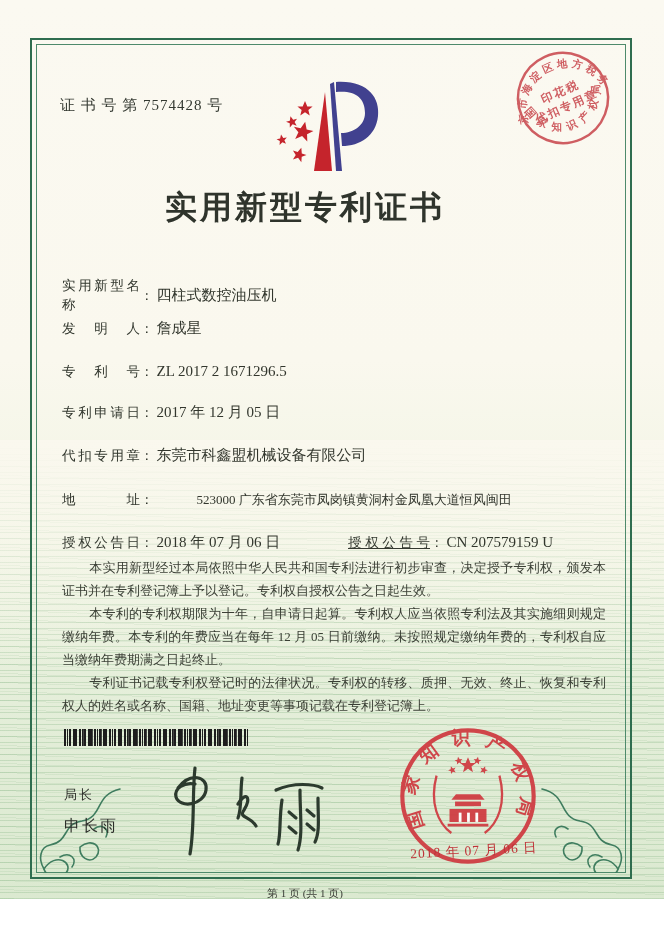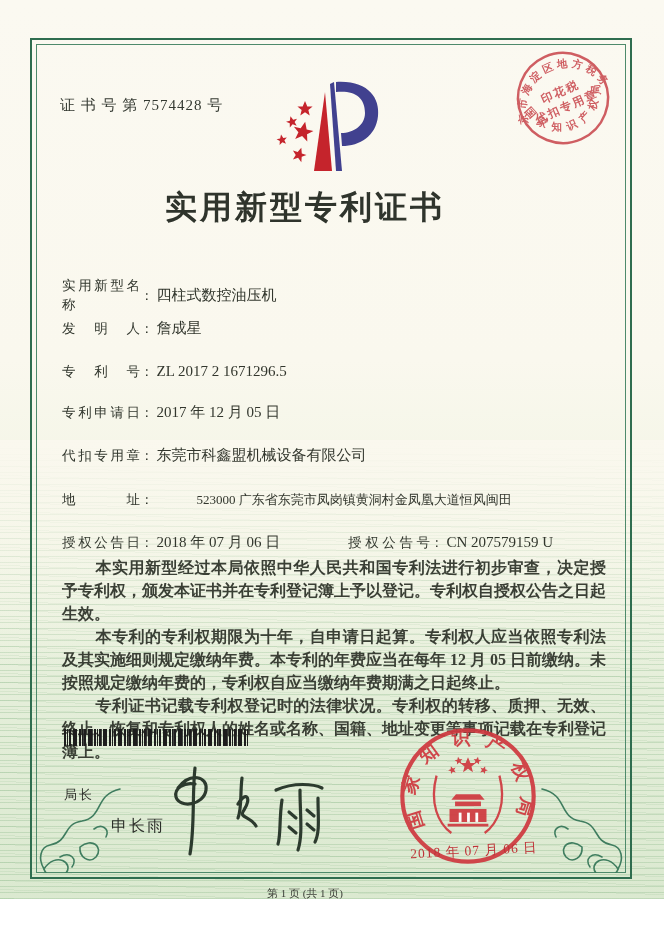--- a/index.html
+++ b/index.html
@@ -22,33 +22,33 @@
     font-size:32px;font-weight:700;letter-spacing:3px;color:#2f342c;}
   .row{position:absolute;left:62px;right:40px;display:flex;align-items:center;z-index:2;
     font-size:15px;color:#32362d;font-weight:500;}
   .flabel{flex:none;width:78px;font-size:13.5px;text-align:justify;text-align-last:justify;
     line-height:19px;color:#33382f;}
   .fcolon{flex:none;font-size:13.5px;line-height:19px;margin-right:3px;color:#33382f;}
   .fvalue{line-height:19px;}
   .addr{font-size:13px;line-height:21px;}
   .addr span{display:block;margin-left:40px;}
   .g2{position:absolute;left:286px;top:0;display:flex;}
-  .g2 .flabel{width:82px;}
+  .g2 .flabel{width:82px;text-decoration:underline;}
   .paras{position:absolute;left:62px;right:58px;top:556px;z-index:2;
-    font-size:16px;line-height:23px;color:#3a3f35;text-align:justify;font-weight:bold;}
+    font-size:13px;line-height:23px;color:#3a3f35;text-align:justify;}
   .paras p{margin:0;text-indent:2.1em;}
   .barcode{position:absolute;left:64px;top:729px;width:184px;height:17px;z-index:2;
     background:
       repeating-linear-gradient(90deg,#1d1d1d 0 2px,rgba(0,0,0,0) 2px 5px),
       repeating-linear-gradient(90deg,#1d1d1d 0 1px,rgba(0,0,0,0) 1px 3px),
       repeating-linear-gradient(90deg,rgba(40,40,40,.85) 0 2px,rgba(0,0,0,0) 2px 9px);}
   .signer-title{position:absolute;left:64px;top:786px;z-index:2;
     font-family:"Liberation Sans","DejaVu Sans",sans-serif;font-size:13px;color:#2c2f2a;letter-spacing:2px;}
   .signer-name{position:absolute;left:64px;top:816px;z-index:2;
-    font-family:"Liberation Sans","DejaVu Sans",sans-serif;font-size:16px;color:#2c2f2a;letter-spacing:2px;margin-left:47px;}
+    font-family:"Liberation Sans","DejaVu Sans",sans-serif;font-size:16px;color:#2c2f2a;letter-spacing:2px;}
   .sig{position:absolute;left:150px;top:760px;z-index:2;}
   .seal{position:absolute;left:394px;top:722px;z-index:3;opacity:.93;}
   .seal-date{position:absolute;left:396px;top:842px;width:156px;text-align:center;z-index:3;
     font-size:13.5px;letter-spacing:1px;color:#bf3338;transform:rotate(-3deg);}
   .tax{position:absolute;left:503px;top:38px;z-index:3;transform:rotate(-24deg);opacity:.88;}
   .footer{position:absolute;left:0;width:610px;top:886px;text-align:center;z-index:2;
     font-size:11px;color:#3a3e36;}
   .seal-ring{font-size:20px;font-weight:700;letter-spacing:15px;fill:#cf3a40;
     font-family:"Liberation Serif","DejaVu Serif",serif;}
   .tax-top{font-size:10.5px;font-weight:700;letter-spacing:3.5px;fill:#c9494f;

